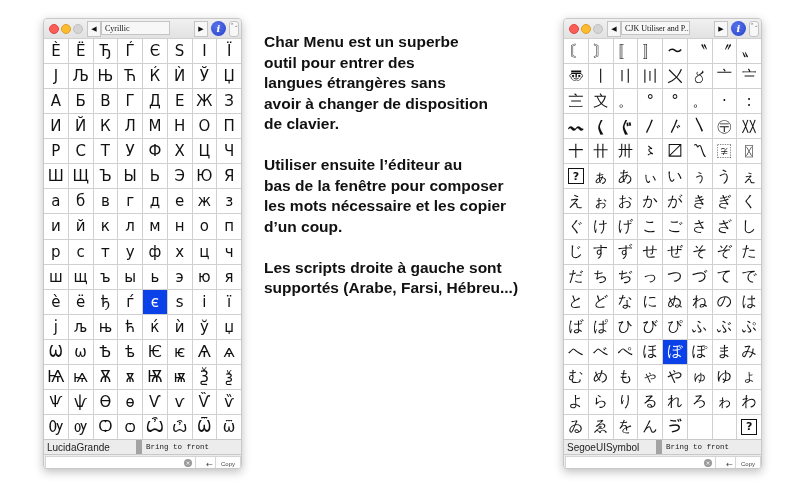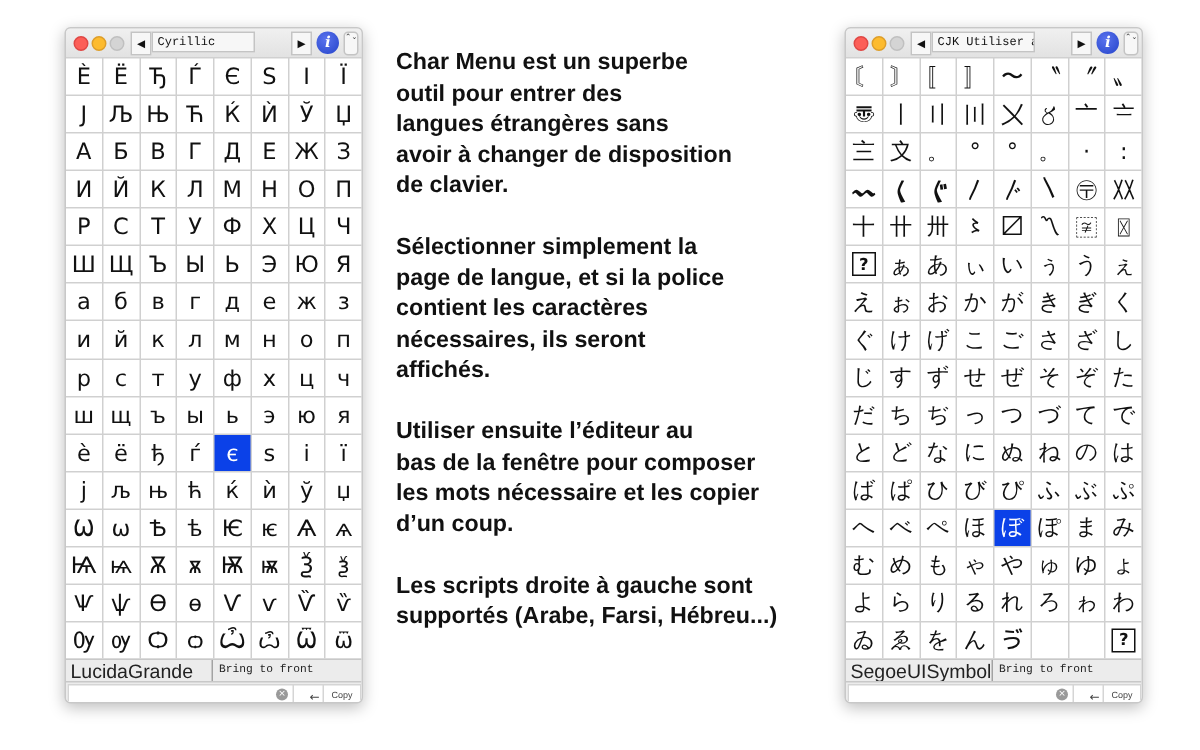--- a/index.html
+++ b/index.html
@@ -22,21 +22,21 @@
   .light.red { left: 5px; background: #fc5e57; border: 0.5px solid #df4744; }
   .light.yellow { left: 17px; background: #fdbb2e; border: 0.5px solid #de9e29; }
   .light.gray { left: 29px; background: #d4d4d4; border: 0.5px solid #c0c0c0; }
   .navbtn {
     position: absolute; top: 2px; width: 12px; height: 14px; background: #f7f7f7;
     border: 1px solid #c4c4c4; font-size: 7px; line-height: 14px; text-align: center; color: #111;
   }
   .navbtn.prev { left: 43px; }
   .pagefield {
     position: absolute; top: 2px; left: 57px; width: 69px; height: 14px; background: #f7f7f7;
-    border: 1px solid #c4c4c4; font-family: Liberation Mono, monospace; font-size: 8px;
+    border: 1px solid #c4c4c4; font-family: Liberation Serif, serif; font-size: 8px;
     line-height: 14px; padding-left: 3px; box-sizing: border-box; color: #111; white-space: nowrap; overflow: hidden;
   }
   .navbtn.next { left: 150px; }
   .infobtn {
     position: absolute; top: 2px; left: 167px; width: 15px; height: 15px; border-radius: 50%;
     background: radial-gradient(circle at 40% 35%, #5a73ee, #2443c9); color: #fff;
     font-family: "DejaVu Serif", serif; font-style: italic; font-weight: bold; font-size: 10px;
     line-height: 15px; text-align: center;
   }
   .stepper {
@@ -52,22 +52,22 @@
     background: #ffffff; display: flex; align-items: center; justify-content: center;
     font-size: 15px; color: #111; overflow: hidden; white-space: nowrap;
   }
   .cell.sel { background: #0b41e8; color: #ffffff; }
   .cell.box { font-weight: bold; }
   .fontrow {
     position: absolute; left: 0; top: 420px; width: 100%; height: 15px;
     border-top: 1px solid #c8c8c8; display: flex; background: #ececec;
   }
   .fontname {
-    width: 98px; font-family: "Liberation Sans", sans-serif; font-size: 13px; line-height: 15px;
-    padding-left: 3px; border-right: 1px solid #a3a3a3; box-sizing: border-box; color: #222;
+    width: 98px; font-family: "Liberation Sans", sans-serif; font-size: 10px; line-height: 15px;
+    padding-left: 3px; border-right: 6px solid #a3a3a3; box-sizing: border-box; color: #222;
   }
   .bringfront {
     flex: 1; font-family: Liberation Mono, monospace; font-size: 7.5px; line-height: 15px;
     padding-left: 4px; color: #222;
   }
   .editrow {
     position: absolute; left: 0; top: 435px; width: 100%; height: 16px;
     border-top: 1px solid #c8c8c8; display: flex; background: #ececec;
   }
   .editor {
@@ -250,25 +250,20 @@
     <div class="copybtn">Copy</div>
   </div>
 </div>
 
 <div class="desc">
   <p style="white-space:pre-line">Char Menu est un superbe
 outil pour entrer des
 langues étrangères sans
 avoir à changer de disposition
 de clavier.</p>
-  <p style="white-space:pre-line">Sélectionner simplement la
-page de langue, et si la police
-contient les caractères
-nécessaires, ils seront
-affichés.</p>
   <p style="white-space:pre-line">Utiliser ensuite l’éditeur au
 bas de la fenêtre pour composer
 les mots nécessaire et les copier
 d’un coup.</p>
   <p style="white-space:pre-line">Les scripts droite à gauche sont
 supportés (Arabe, Farsi, Hébreu...)</p>
 </div>
 
 <div class="win right">
   <div class="titlebar">

